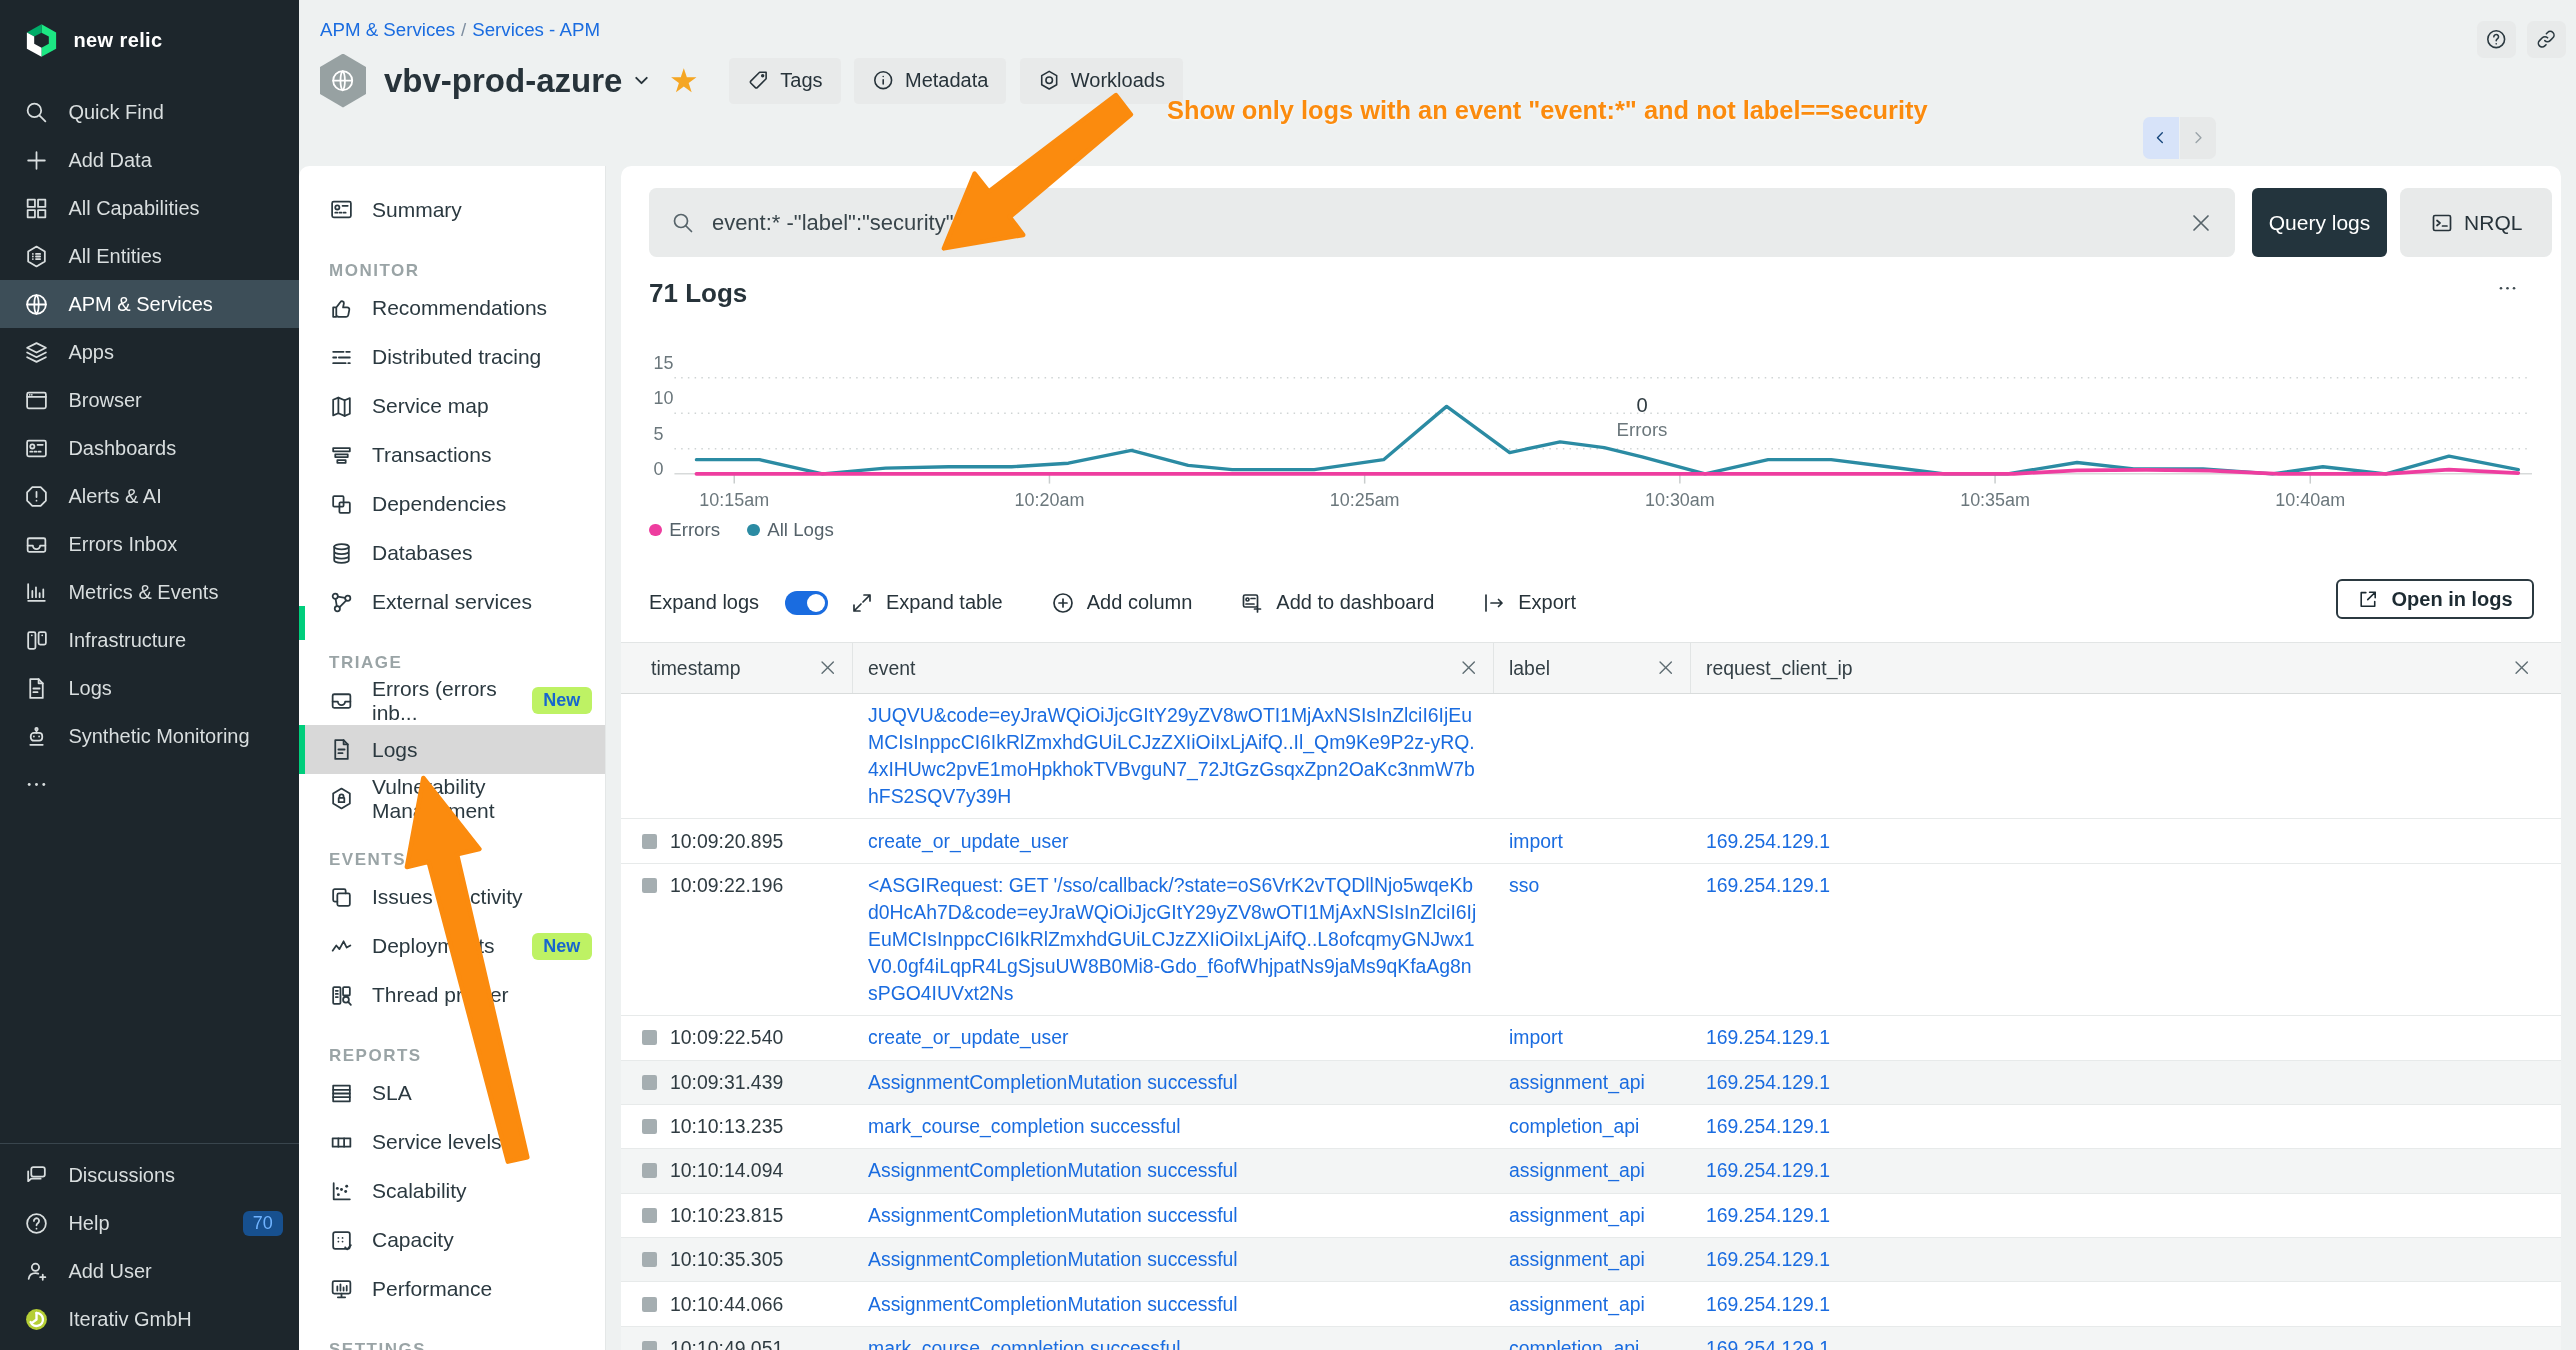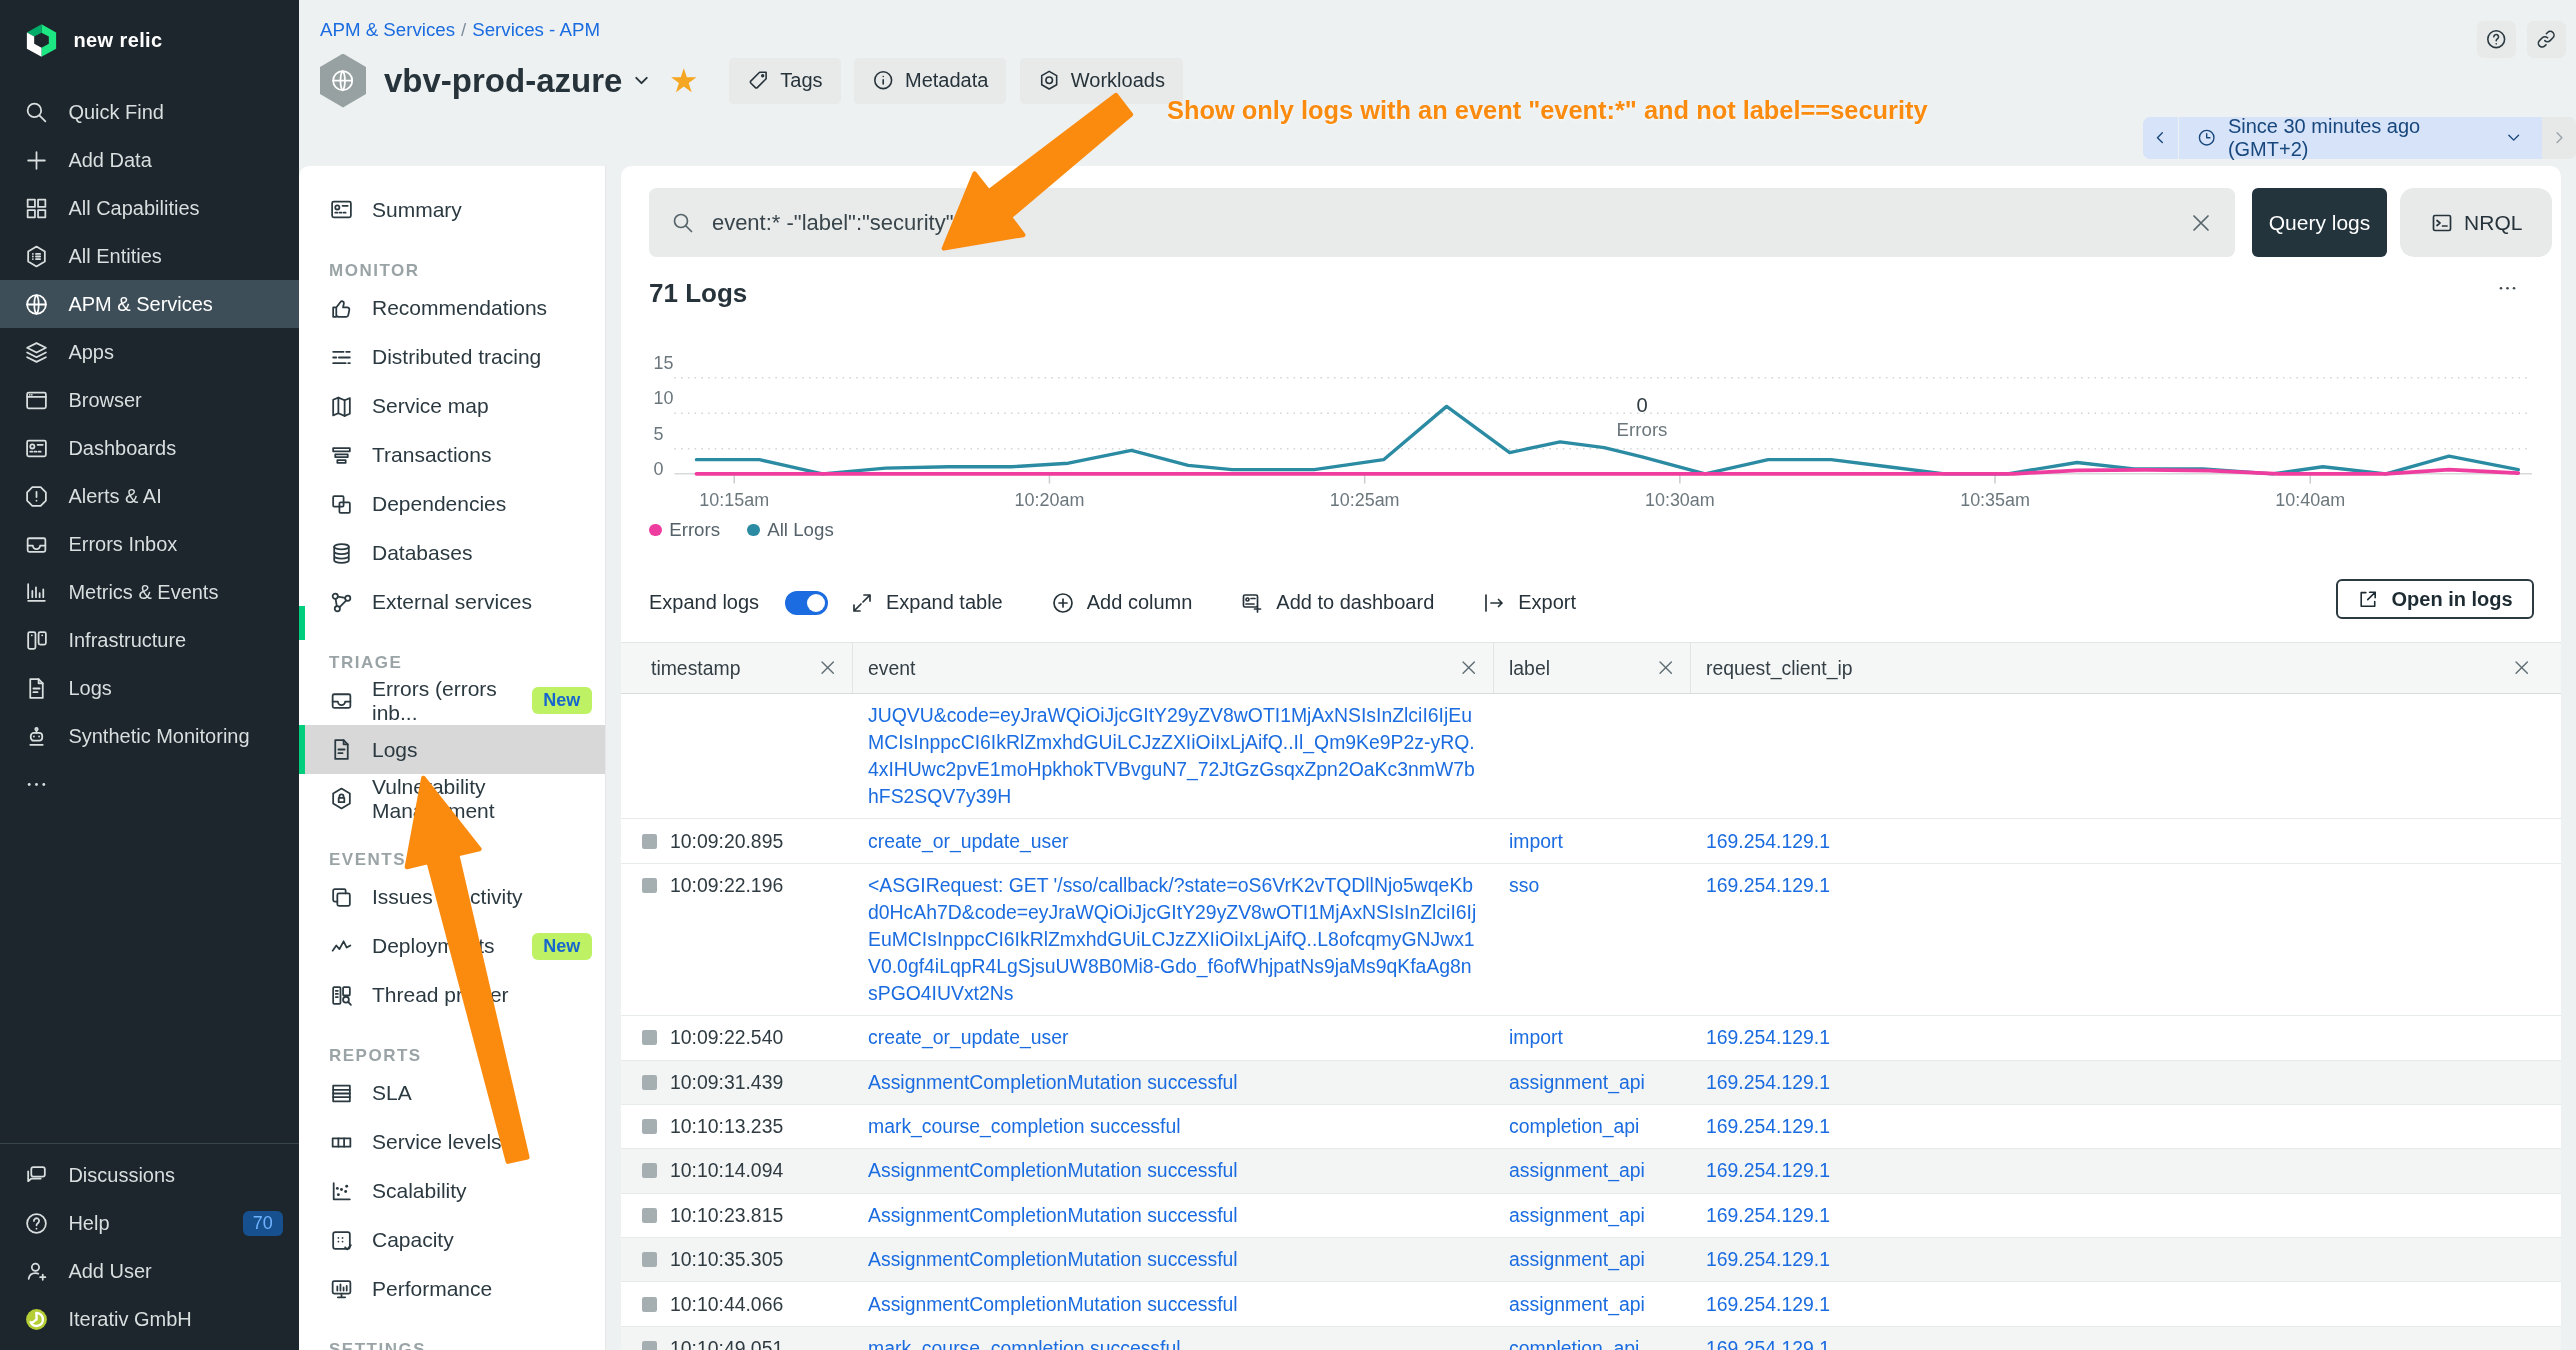--- a/index.html
+++ b/index.html
@@ -58,21 +58,21 @@
 
   
   #panel { position:absolute; left:621px; top:166px; width:1940px; bottom:0; background:#fff; border-radius:10.5px 10.5px 0 0; z-index:1; }
   #searchbar { position:absolute; left:28px; top:22.4px; width:1586px; height:69px; background:#e9ebeb; border-radius:7.5px;
     display:flex; align-items:center; padding:0 22.4px; gap:16.5px; font-size:22px; color:#39454b; }
   #searchbar .icon svg { width:24px; height:24px; color:#57646a; }
   #search-clear { margin-left:auto; cursor:pointer; }
   #query-btn { position:absolute; left:1631px; top:22.4px; width:135px; height:69px; background:#23343d; color:#fff; font-size:21px;
     border-radius:6px; display:flex; align-items:center; justify-content:center; cursor:pointer; }
   #nrql-btn { position:absolute; left:1779px; top:22.4px; width:152px; height:69px; background:#e8eaea; color:#27333a; font-size:21px;
-    border-radius:14px; display:flex; align-items:center; justify-content:center; gap:10.5px; cursor:pointer; }
+    border-radius:8px; display:flex; align-items:center; justify-content:center; gap:10.5px; cursor:pointer; }
   #nrql-btn svg { width:24px; height:24px; }
   #logs-title { position:absolute; left:28px; top:112px; font-size:26px; font-weight:700; color:#27333a; }
   #more-dots { position:absolute; left:1870px; top:111px; color:#3e4a50; cursor:pointer; }
   #more-dots svg { width:33px; height:22.4px; }
   #chart { position:absolute; left:28px; top:171px; width:1883px; height:184px; }
   #legend { position:absolute; left:28px; top:353px; display:flex; gap:27px; font-size:18.7px; color:#55626a; align-items:center; }
   .legend-item { display:flex; align-items:center; gap:7.5px; cursor:pointer; }
   .legend-dot { width:12.7px; height:12.7px; border-radius:50%; }
 
   #toolbar { position:absolute; left:28px; top:408px; right:28px; height:57px; display:flex; align-items:center; font-size:20px; color:#27333a; }
@@ -567,34 +567,20 @@
 </div>
 
 <div id="time-picker" class="abs">
   <div class="tp-prev">
       <span class="icon">
         <svg width="21" height="21" viewBox="0 0 24 24">
           <path d="M14 6l-6 6 6 6"></path>
         </svg>
       </span>
     </div>
-  <div class="tp-main">
-    <span class="icon">
-        <svg width="21" height="21" viewBox="0 0 24 24">
-          <circle cx="12" cy="12" r="9"></circle>
-          <path d="M12 7v5h4"></path>
-        </svg>
-      </span>
-    <span>Since 30 minutes ago (GMT+2)</span>
-    <span class="icon">
-        <svg width="21" height="21" viewBox="0 0 24 24">
-          <path d="M6 9l6 6 6-6"></path>
-        </svg>
-      </span>
-  </div>
   <div class="tp-next">
       <span class="icon">
         <svg width="21" height="21" viewBox="0 0 24 24">
           <path d="M10 6l6 6-6 6"></path>
         </svg>
       </span>
     </div>
 </div>
 
 <main id="panel">

